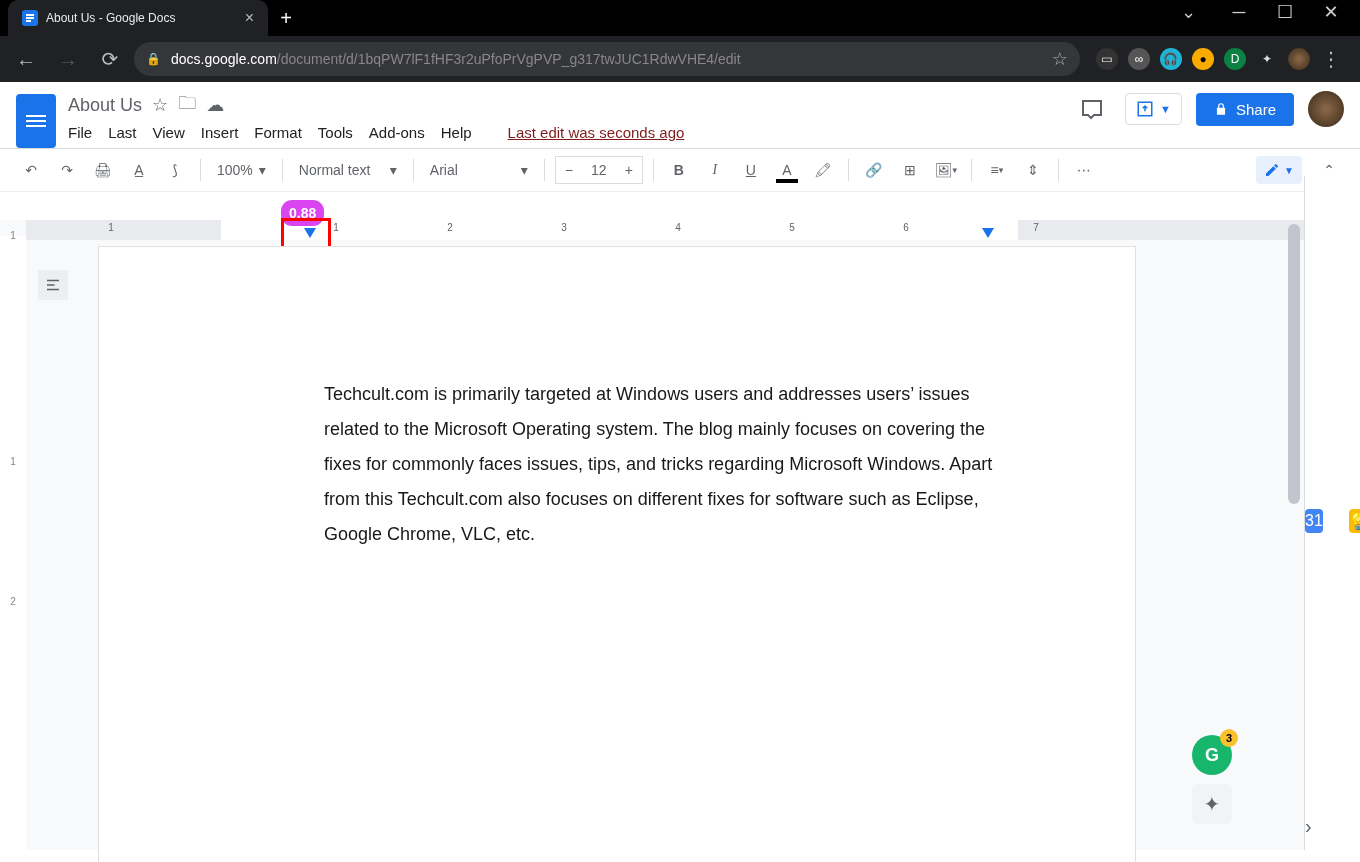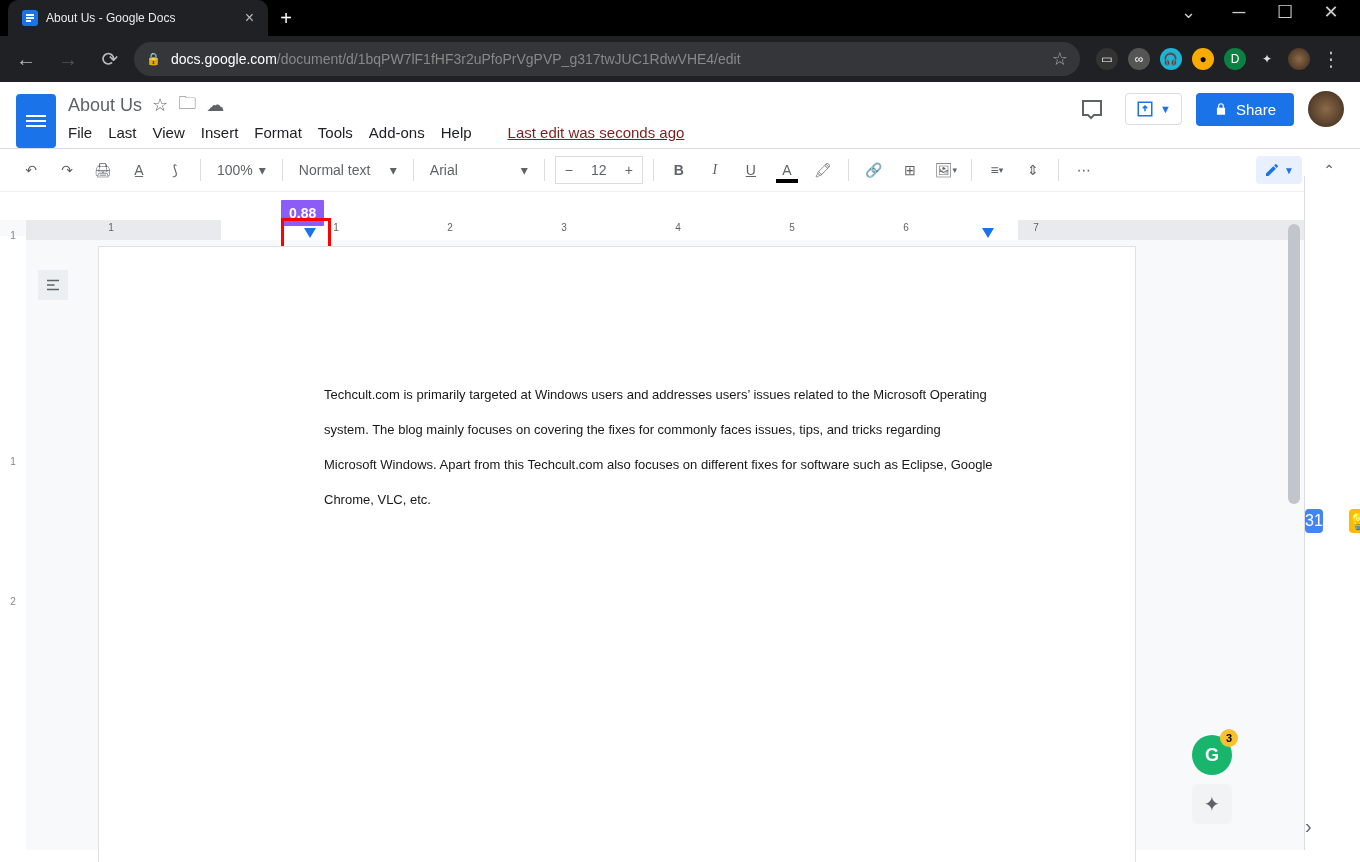--- a/index.html
+++ b/index.html
@@ -74,24 +74,24 @@
 
 .hruler{ position:absolute; left:26px; right:0; top:0; height:20px; background:#fff; color:#606166; font-size:10px;}
 .hruler .htick{ position:absolute; top:2px; transform:translateX(-50%);}
 .hruler .seg{ position:absolute; top:0; height:20px; background:#e8eaed;}
 .hruler .indent-tri{ position:absolute; top:8px; width:0; height:0; border-left:6px solid transparent; border-right:6px solid transparent; border-top:10px solid #1a73e8;}
 .hruler .right-end{ position:absolute; top:8px; width:0; height:0; border-left:6px solid transparent; border-right:6px solid transparent; border-top:10px solid #1a73e8;}
 
 .outline-icon{ position:absolute; left:38px; top:50px; width:30px; height:30px; background:#eceff1; display:flex; align-items:center; justify-content:center; color:#5f6368; cursor:pointer;}
 
 .page{ position:absolute; left:98px; top:26px; width:1038px; background:#fff; height:720px; border:1px solid #e0e0e0; }
-.page-content{ position:absolute; left:225px; top:130px; right:142px; font-family: Arial; font-size:13px; line-height:35px; color:#181818;}
-
-
-.indent-badge{ position:absolute; left:281px; top:-20px; background:#8b5cf6; color:#fff; font-size:14px; font-weight:600; padding:5px 8px; border-radius:1px;}
+.page-content{ position:absolute; left:225px; top:130px; right:142px; font-family: Arial; font-size:18px; line-height:35px; color:#181818;}
+
+
+.indent-badge{ position:absolute; left:281px; top:-20px; background:#d946ef; color:#fff; font-size:14px; font-weight:600; padding:5px 8px; border-radius:11px;}
 .red-box{ position:absolute; border:3px solid #ff0000; left:281px; top:-2px; width:50px; height:138px; }
 .blue-guide{ position:absolute; top:26px; bottom:0; left:309px; width:2px; background:#1a73e8;}
 
 
 .floating-grammarly{ position:absolute; right:72px; bottom:75px; width:40px; height:40px; border-radius:50%; background:#18b66c; display:flex; align-items:center; justify-content:center; color:#fff; font-weight:bold; font-size:18px;}
 .floating-grammarly .badge{ position:absolute; top:-6px; right:-6px; background:#fbc02d; color:#000; border-radius:50%; width:18px; height:18px; font-size:11px; display:flex; align-items:center; justify-content:center;}
 .floating-explore{ position:absolute; right:72px; bottom:26px; width:40px; height:40px; border-radius:6px; background:#f1f3f4; display:flex; align-items:center; justify-content:center; color:#5f6368; font-size:20px;}
 
 
 .doc-scrollbar{ position:absolute; right:60px; top:142px; width:12px; height:280px; background:#c2c5cc; border-radius:6px;}

